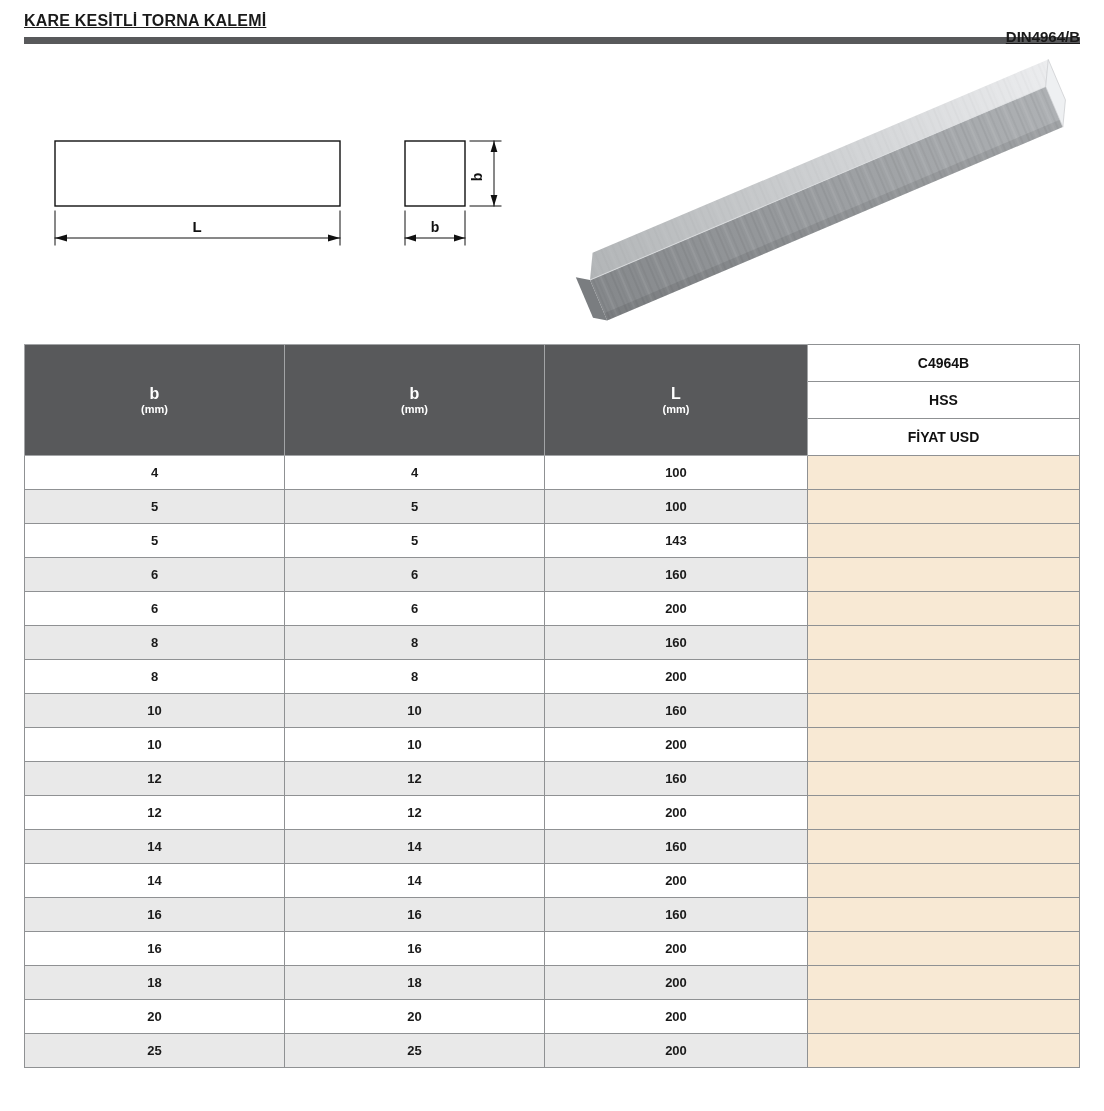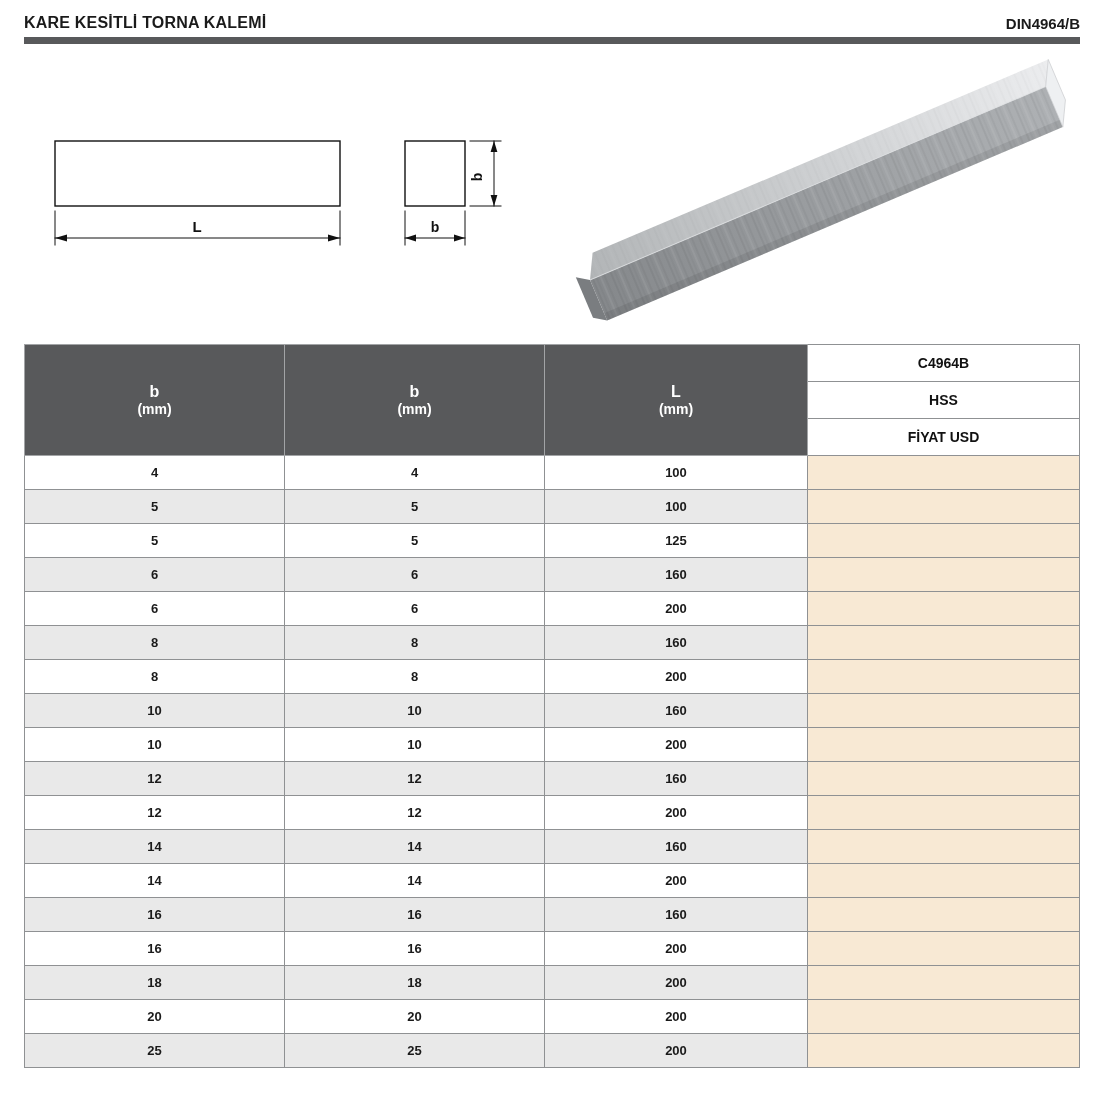--- a/index.html
+++ b/index.html
@@ -12,22 +12,23 @@
   .page {
     width: 1104px;
     height: 1111px;
     padding: 10px 24px 8px 24px;
     position: relative;
     background: #ffffff;
   }
   .titlebar {
     display: flex;
     justify-content: space-between;
-    align-items: flex-end;
+    align-items: center;
     height: 22px;
+    text-decoration: underline;
   }
   .page-title {
     font-size: 16px;
     font-weight: bold;
     letter-spacing: 0.2px;
   }
   .standard-code {
     font-size: 15px;
     font-weight: bold;
     margin-top: 30px;
@@ -65,21 +66,21 @@
     vertical-align: middle;
   }
   th.dark .main {
     display: block;
     font-size: 16px;
     font-weight: bold;
     line-height: 1.15;
   }
   th.dark .unit {
     display: block;
-    font-size: 14px;
+    font-size: 11px;
     font-weight: bold;
     line-height: 1.1;
   }
   th.code-cell {
     height: 37px;
     background: #ffffff;
     font-size: 14px;
     font-weight: bold;
     color: #111111;
     margin-top: 48px;
@@ -210,21 +211,21 @@
         </tr>
         <tr class="alt">
           <td>5</td>
           <td>5</td>
           <td>100</td>
           <td class="price"></td>
         </tr>
         <tr>
           <td>5</td>
           <td>5</td>
-          <td>125</td>
+          <td>143</td>
           <td class="price"></td>
         </tr>
         <tr class="alt">
           <td>6</td>
           <td>6</td>
           <td>160</td>
           <td class="price"></td>
         </tr>
         <tr>
           <td>6</td>

